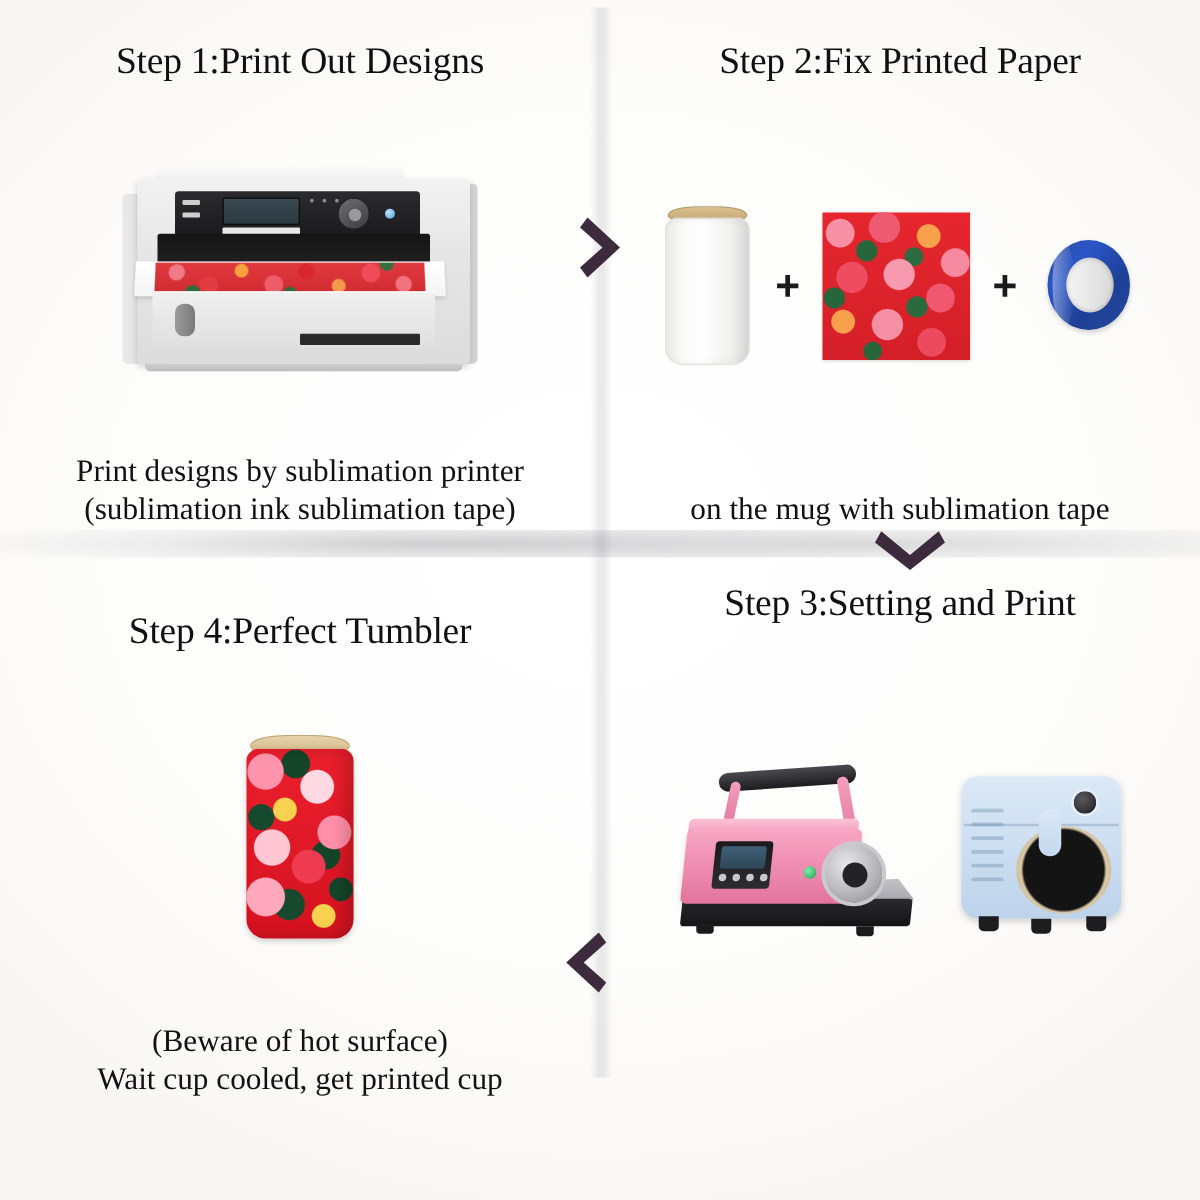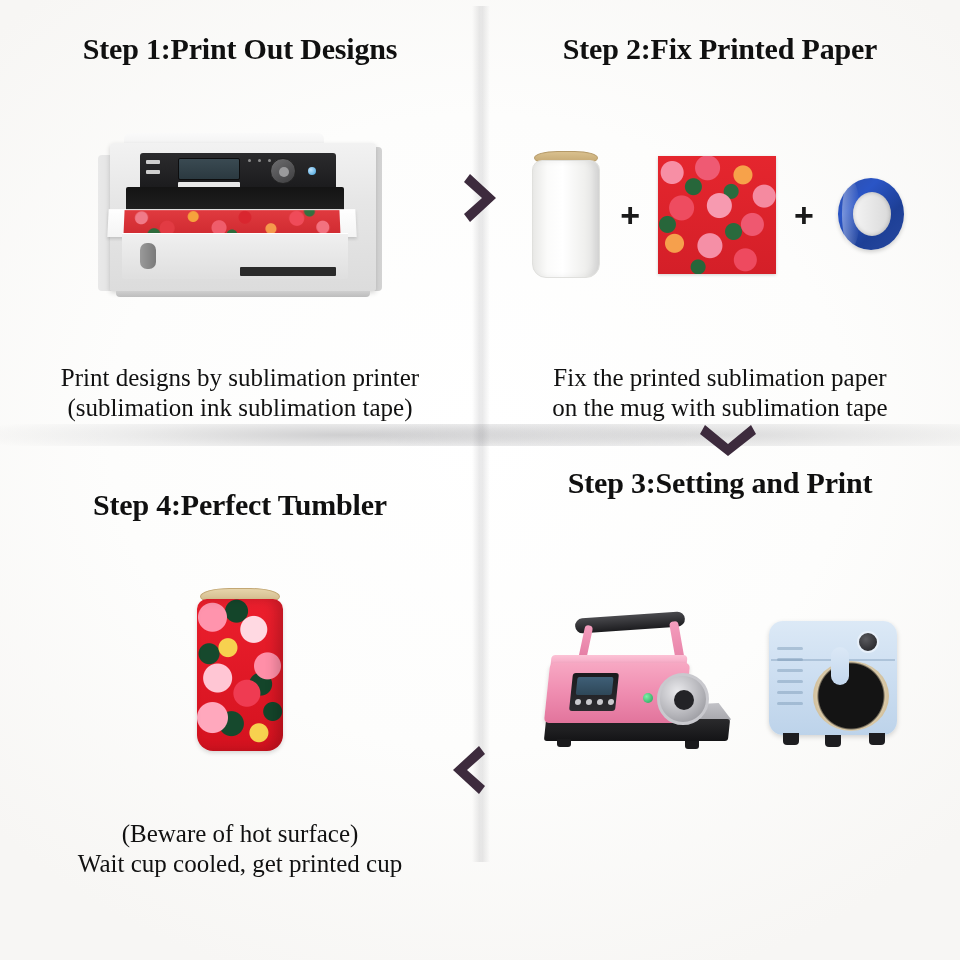--- a/index.html
+++ b/index.html
@@ -64,21 +64,21 @@
     pointer-events:none;
   }
   .h-divider{
     position:absolute; left:0; top:424px; width:960px; height:22px;
     background:radial-gradient(ellipse 52% 130% at 36% 50%, rgba(95,95,100,0.30) 0%, rgba(120,120,125,0.12) 45%, rgba(255,255,255,0) 78%),
                radial-gradient(ellipse 52% 130% at 74% 50%, rgba(95,95,100,0.22) 0%, rgba(255,255,255,0) 72%);
     pointer-events:none;
   }
 
   .step-title{
-    font-size:30px; font-weight:bold; color:#101010;
+    font-size:30px; font-weight:normal; color:#101010;
     font-family:"Liberation Serif", serif;
     letter-spacing:-0.2px; white-space:nowrap;
     margin-top:18px;
   }
   .art{
     flex:1 1 auto;
     width:100%;
     display:flex; align-items:center; justify-content:center;
     position:relative;
   }
@@ -476,21 +476,20 @@
 
           <div class="tape">
             <div class="tape-outer"></div>
             <div class="tape-inner"></div>
             <div class="tape-edge"></div>
           </div>
 
         </div>
       </div>
       <div class="caption">
-        <span class="ln">Fix the printed sublimation paper</span>
         <span class="ln">on the mug with sublimation tape</span>
       </div>
     </div>
 
     <div class="panel p4">
       <div class="step-title">Step 4:Perfect Tumbler</div>
       <div class="art">
         <div class="cup-print">
           <div class="cp-lid"></div>
           <div class="cp-body"></div>

